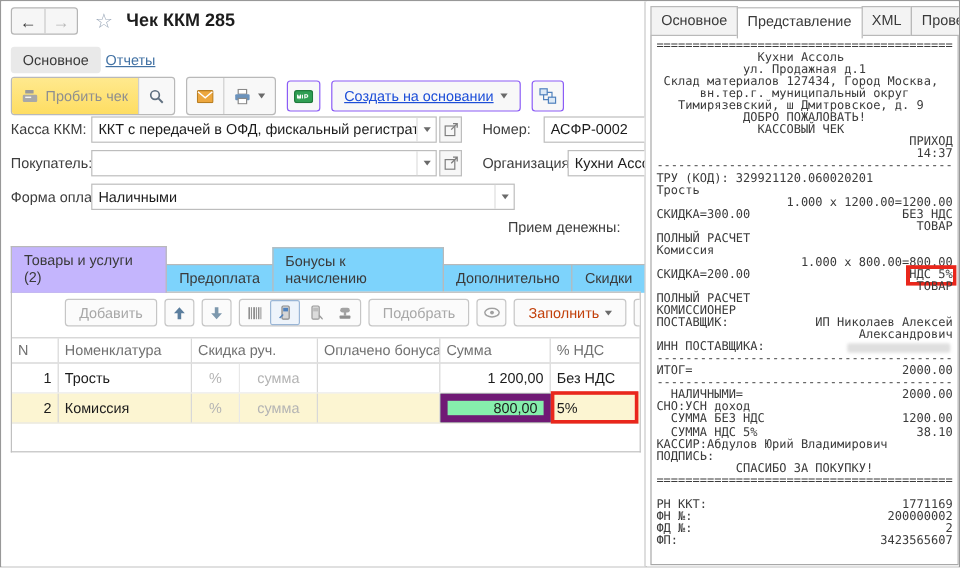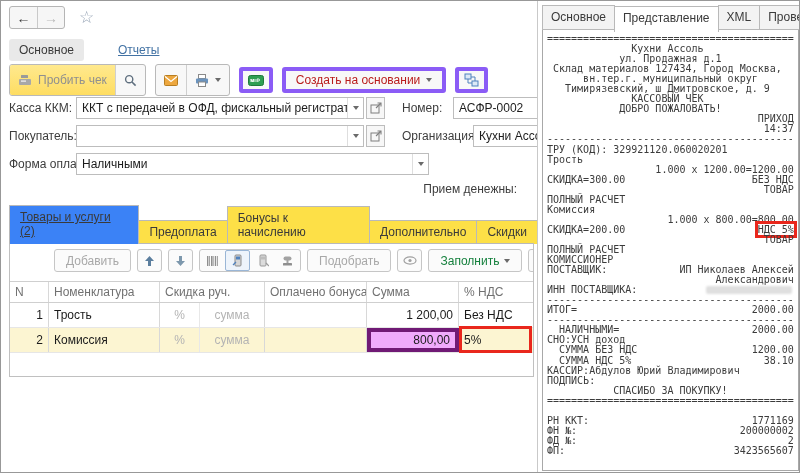--- a/index.html
+++ b/index.html
@@ -12,46 +12,46 @@
 
   .hdr{position:absolute;left:8px;top:5px;display:flex;align-items:center;}
   .navgrp{display:flex;border:1px solid #b5b5b5;border-radius:3px;overflow:hidden;background:#f6f6f6;}
   .navbtn{width:27px;height:21px;display:flex;align-items:center;justify-content:center;font-size:14px;color:#3a3a3a;cursor:pointer;}
   .navbtn.fwd{border-left:1px solid #c9c9c9;color:#b9b9b9;}
   .star{margin-left:14px;font-size:17px;color:#9aa7b8;cursor:pointer;}
   .title{margin-left:11px;font-size:15px;font-weight:bold;color:#1d1d1d;}
 
   .navtabs{position:absolute;left:8px;top:38px;display:flex;align-items:center;}
   .chip{background:#e9e9e9;border-radius:3px;padding:4px 10px;color:#3a3a3a;}
-  .linktab{margin-left:34px;color:#4272a4;text-decoration:underline;cursor:pointer;}
+  .linktab{margin-left:4px;color:#4272a4;text-decoration:underline;cursor:pointer;}
 
   .toolbar{position:absolute;left:8px;top:63px;display:flex;align-items:center;gap:9px;}
   .grp{display:flex;border:1px solid #b9b9b9;border-radius:3px;overflow:hidden;height:32px;background:#f8f8f8;}
   .seg{display:flex;align-items:center;padding:0 8px;gap:6px;cursor:pointer;}
   .seg+.seg{border-left:1px solid #cfcfcf;}
   .seg.yellow{background:linear-gradient(#ffe98e,#fedd62);color:#8f8f8f;}
-  .btn{display:flex;align-items:center;gap:6px;height:26px;border:4px solid #8b5cf6;border-radius:3px;background:#f8f8f8;padding:0 10px;cursor:pointer;color:#b91c1c;}
+  .btn{display:flex;align-items:center;gap:6px;height:26px;border:1px solid #8b5cf6;border-radius:3px;background:#f8f8f8;padding:0 10px;cursor:pointer;color:#1d4ed8;text-decoration:underline;}
   .btn.sq{padding:0 5px;}
   .caret{width:0;height:0;border-left:3.5px solid transparent;border-right:3.5px solid transparent;border-top:4px solid #6a6a6a;display:inline-block;}
 
   .flabel{position:absolute;color:#3d3d3d;}
   .field{position:absolute;height:22px;border:1px solid #bdbdbd;background:#fff;display:flex;align-items:center;cursor:text;}
   .fval{flex:1;padding:0 5px;white-space:nowrap;overflow:hidden;color:#1c1c1c;}
   .fcaret{width:16px;align-self:stretch;display:flex;align-items:center;justify-content:center;border-left:1px solid #dedede;}
   .openbtn{position:absolute;width:19px;height:22px;border:1px solid #bdbdbd;background:#f7f7f7;display:flex;align-items:center;justify-content:center;cursor:pointer;}
   .note{position:absolute;left:332px;top:181px;width:184px;text-align:right;color:#3d3d3d;}
 
   
   .tabstrip{position:absolute;left:8px;top:218px;display:flex;align-items:flex-end;height:25px;}
-  .tab{border:1px solid #b9b9b9;border-bottom:none;background:#fde047;padding:4px 10px 5px;margin-right:-1px;color:#3a3a3a;cursor:pointer;position:relative;}
-  .tab.active{background:#3b82f6;z-index:2;padding-bottom:6px;text-decoration:underline;}
+  .tab{border:1px solid #b9b9b9;border-bottom:none;background:#7dd3fc;padding:4px 10px 5px;margin-right:-1px;color:#3a3a3a;cursor:pointer;position:relative;}
+  .tab.active{background:#c4b5fd;z-index:2;padding-bottom:6px;}
 
   .tabpage{position:absolute;left:8px;top:242px;width:525px;height:134px;border:1px solid #c0c0c0;border-top:1px solid #b9b9b9;background:#fff;overflow:hidden;}
   .ttoolbar{position:absolute;left:4px;top:5px;display:flex;align-items:flex-end;gap:6px;white-space:nowrap;padding-left:40px;}
-  .tbtn{height:23px;display:flex;align-items:center;gap:5px;border:1px solid #c6c6c6;border-radius:3px;background:#fbfbfb;padding:0 11px;cursor:pointer;color:#15803d;}
+  .tbtn{height:23px;display:flex;align-items:center;gap:5px;border:1px solid #c6c6c6;border-radius:3px;background:#fbfbfb;padding:0 11px;cursor:pointer;color:#c2410c;}
   .tbtn.dis{color:#a8a8a8;}
   .sqbtn{width:25px;padding:0;justify-content:center;}
   .icogrp{display:flex;border:1px solid #c6c6c6;border-radius:3px;background:#fbfbfb;height:23px;}
   .ico{width:25px;display:flex;align-items:center;justify-content:center;cursor:pointer;}
   .ico.pressed{border:1px solid #9ab6d6;background:#eef4fb;border-radius:2px;}
 
   .grid{position:absolute;left:0;top:37px;width:525px;font-size:12px;}
   .g-header{display:flex;height:22px;border-top:1px solid #cfcfcf;border-bottom:1px solid #cfcfcf;color:#717171;align-items:center;}
   .gc{border-right:1px solid #d8d8d8;padding:0 5px;height:100%;display:flex;align-items:center;overflow:hidden;white-space:nowrap;}
   .gc:last-child{border-right:none;}
@@ -60,21 +60,21 @@
   .c2{width:105px;padding:0;}
   .c3{width:102px;}
   .c4{width:92px;justify-content:flex-end;}
   .c5{width:76px;}
   .g-row{display:flex;height:25px;border-bottom:1px solid #e6e6e6;color:#1b1b1b;}
   .g-row .c0{justify-content:flex-end;}
   .g-row.sel{background:#fcf5d2;}
   .ph{color:#b4b4b4;}
   .pct{width:40px;text-align:center;border-right:1px solid #e8e8e8;align-self:stretch;display:flex;align-items:center;justify-content:center;}
   .dsum{flex:1;text-align:center;display:flex;align-items:center;justify-content:center;}
-  .selcell{background:#f0abfc;border:4px solid #701a75;}
+  .selcell{background:#86efac;border:6px solid #701a75;}
 
   .redbox-overlay{position:absolute;left:458px;top:325px;width:73px;height:27px;border:3px solid #e9271c;z-index:5;}
 
   
   .right{position:absolute;left:538px;top:0;width:264px;height:473px;background:#fff;}
   .rtabs{position:absolute;left:3px;top:4px;display:flex;align-items:flex-end;z-index:3;}
   .rtab{border:1px solid #b9b9b9;background:#f3f3f3;padding:4px 8px 5px;margin-right:-1px;color:#3a3a3a;cursor:pointer;white-space:nowrap;}
   .rtab.active{background:#fff;padding-bottom:7px;margin-bottom:-2px;border-bottom:none;z-index:4;}
 
   .receipt{position:absolute;left:3px;top:28px;width:257px;height:442px;border:1px solid #a8a8a8;background:#fff;padding:4px 0 0 4px;overflow:hidden;}
@@ -94,20 +94,21 @@
     <div class="hdr">
       <div class="navgrp">
         <div class="navbtn">
             <span>←</span>
           </div>
         <div class="navbtn fwd">
             <span>→</span>
           </div>
       </div>
       <span class="star">☆</span>
+      <span class="title">Чек ККМ 285</span>
     </div>
 
     <div class="navtabs">
       <span class="chip">Основное</span>
       <span class="linktab">Отчеты</span>
     </div>
 
     <div class="toolbar">
       <div class="grp">
         <div class="seg yellow">
@@ -333,22 +334,22 @@
         <div class="rtab">XML</div>
         <div class="rtab">Проверка КМ</div>
       </div>
     <div class="receipt">
         <div class="rline">=========================================</div>
         <div class="rline">              Кухни Ассоль</div>
         <div class="rline">            ул. Продажная д.1</div>
         <div class="rline"> Склад материалов 127434, Город Москва,</div>
         <div class="rline">      вн.тер.г. муниципальный округ</div>
         <div class="rline">   Тимирязевский, ш Дмитровское, д. 9</div>
+        <div class="rline">            ДОБРО ПОЖАЛОВАТЬ!</div>
         <div class="rline">              КАССОВЫЙ ЧЕК</div>
-        <div class="rline">            ДОБРО ПОЖАЛОВАТЬ!</div>
         <div class="rline">                                   ПРИХОД</div>
         <div class="rline">                                    14:37</div>
         <div class="rline">-----------------------------------------</div>
         <div class="rline">ТРУ (КОД): 329921120.060020201</div>
         <div class="rline">Трость</div>
         <div class="rline">                  1.000 x 1200.00=1200.00</div>
         <div class="rline">СКИДКА=300.00                     БЕЗ НДС</div>
         <div class="rline">                                    ТОВАР</div>
         <div class="rline">ПОЛНЫЙ РАСЧЕТ</div>
         <div class="rline">Комиссия</div>

